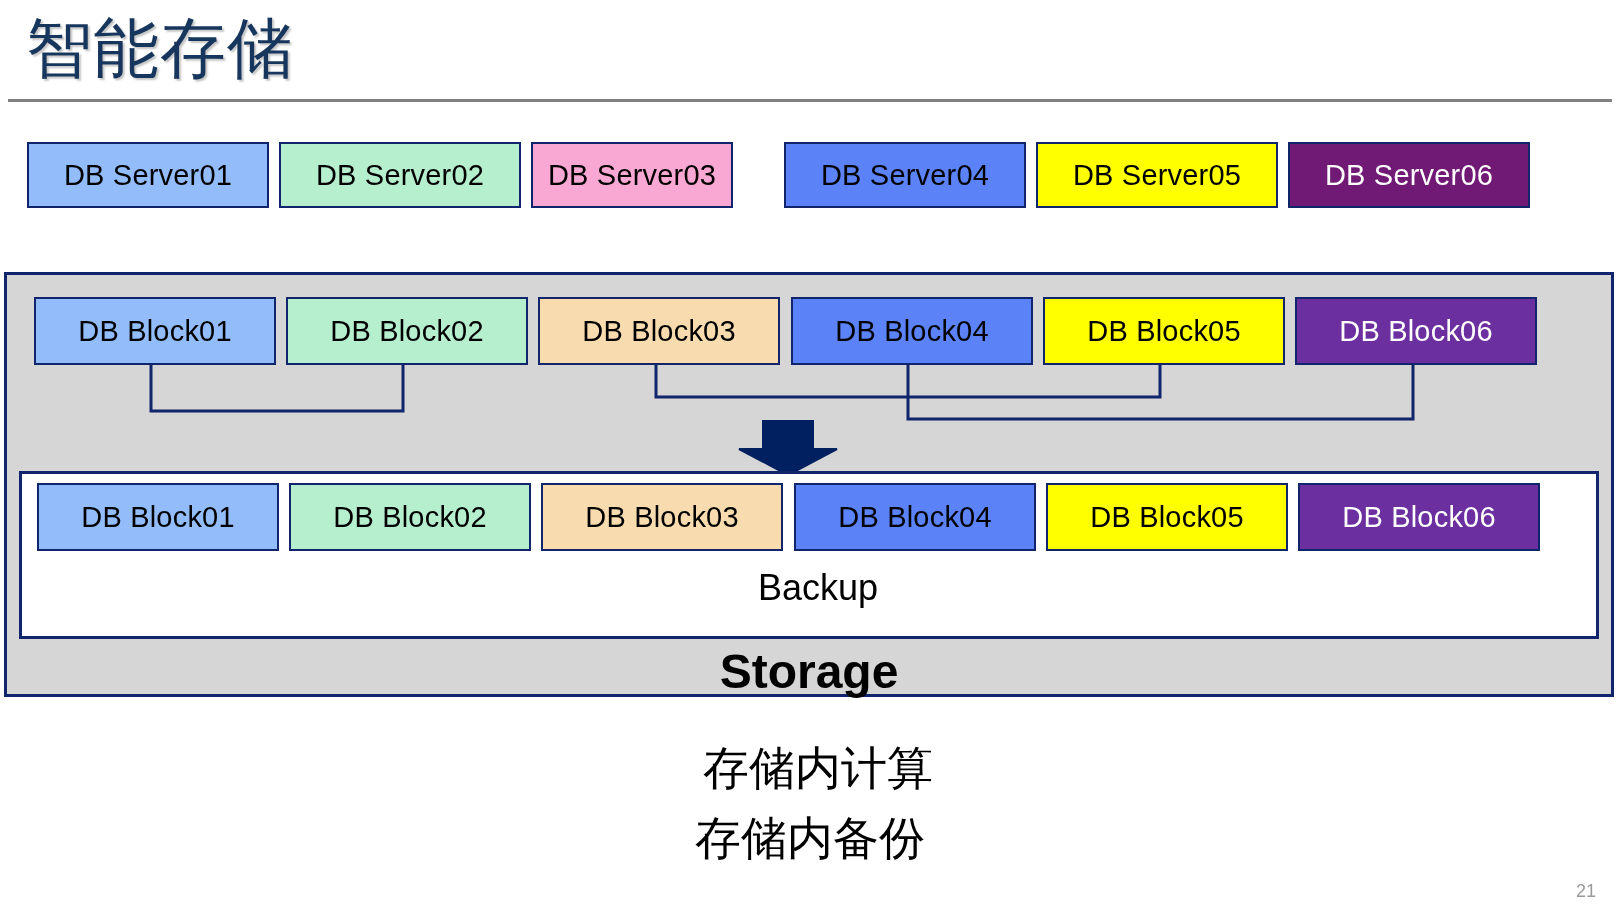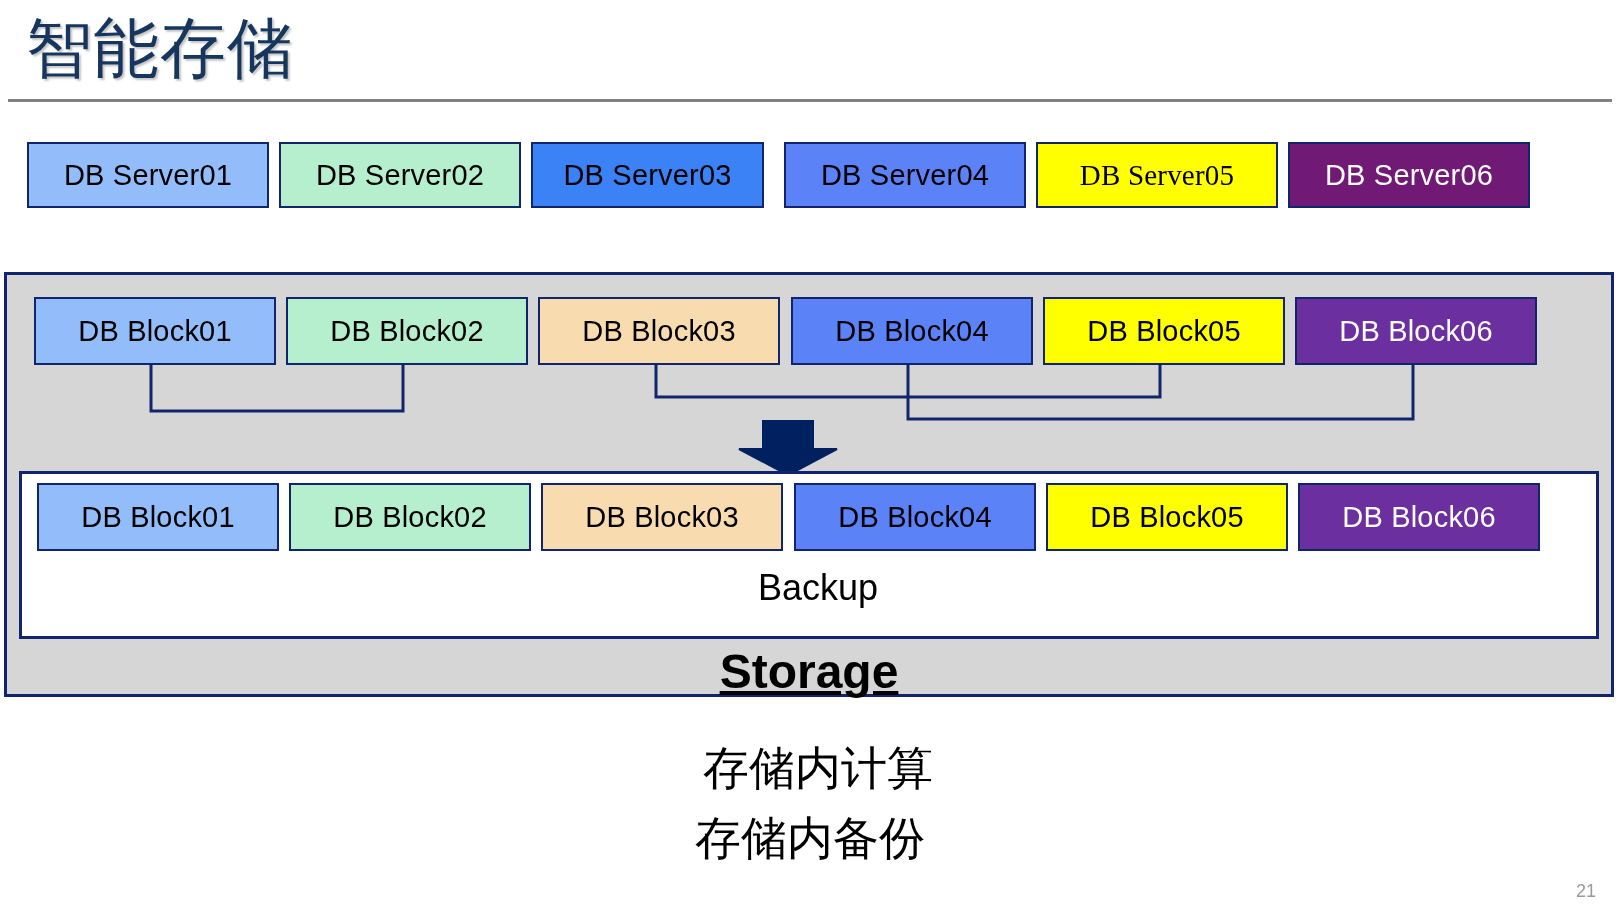--- a/index.html
+++ b/index.html
@@ -71,21 +71,21 @@
   .backup-label {
     position: absolute; left: 0; top: 93px; width: 1574px;
     text-align: center;
     font-size: 36px; color: #000; padding-left: 18px;
   }
 
   
   .storage-label {
     position: absolute; left: 0; top: 369px; width: 1604px;
     text-align: center;
-    font-size: 48px; font-weight: bold; color: #000; text-decoration: underline;
+    font-size: 48px; font-weight: bold; color: #000;
   }
 
   
   .caption {
     position: absolute; width: 1620px; text-align: center;
     font-size: 46px; color: #000; line-height: 60px;
   }
   .caption.l1 { top: 738px; margin-left: 8px; }
   .caption.l2 { top: 808px; }
 
@@ -102,27 +102,27 @@
   <div class="title">智能存储</div>
   <div class="title-rule"></div>
 
   <div class="server-row">
       <div class="cbox light" style="left: 27px; width: 242px; background: rgb(147, 189, 250); color: rgb(0, 0, 0);">
         <span>DB Server01</span>
       </div>
       <div class="cbox light" style="left: 279px; width: 242px; background: rgb(182, 239, 206); color: rgb(0, 0, 0);">
         <span>DB Server02</span>
       </div>
-      <div class="cbox light" style="left: 531px; width: 233px; background: #3b82f6; color: rgb(0, 0, 0);">
+      <div class="cbox light" style="left: 531px; width: 202px; background: #f9a8d4; color: rgb(0, 0, 0);">
         <span>DB Server03</span>
       </div>
       <div class="cbox light" style="left: 784px; width: 242px; background: rgb(92, 130, 247); color: rgb(0, 0, 0);">
         <span>DB Server04</span>
       </div>
-      <div class="cbox light" style="left: 1036px; width: 242px; background: rgb(255, 255, 0); color: rgb(0, 0, 0); font-family: Liberation Serif, serif;">
+      <div class="cbox light" style="left: 1036px; width: 242px; background: rgb(255, 255, 0); color: rgb(0, 0, 0);">
         <span>DB Server05</span>
       </div>
       <div class="cbox onwhite" style="left: 1288px; width: 242px; background: #701a75; color: rgb(255, 255, 255);">
         <span>DB Server06</span>
       </div>
     </div>
 
   <div class="storage-panel">
 
     <div class="block-row-top">

